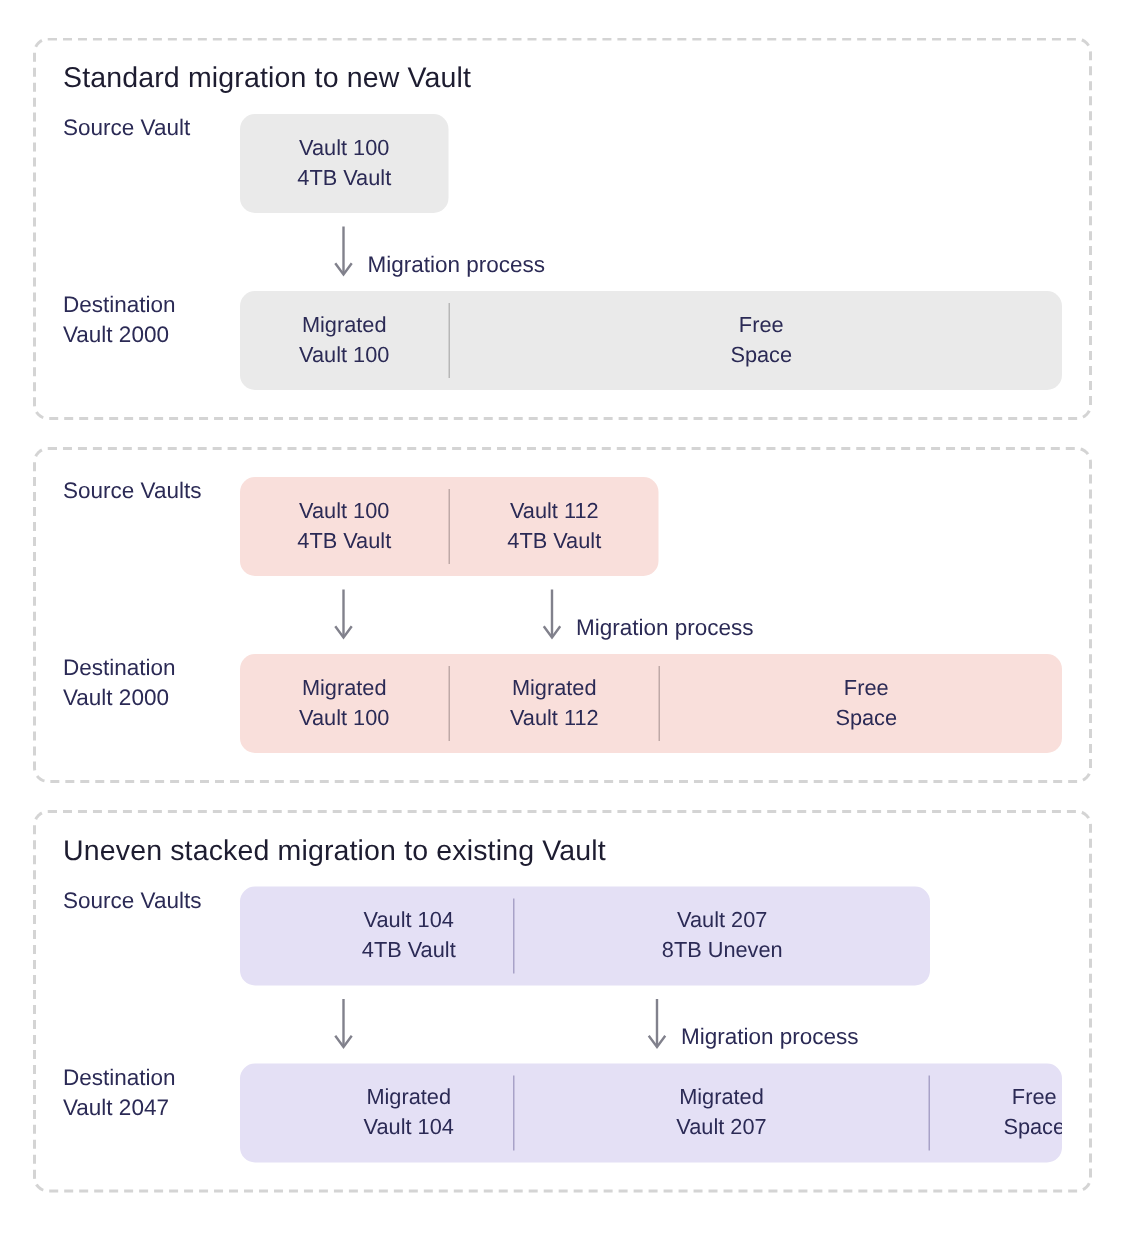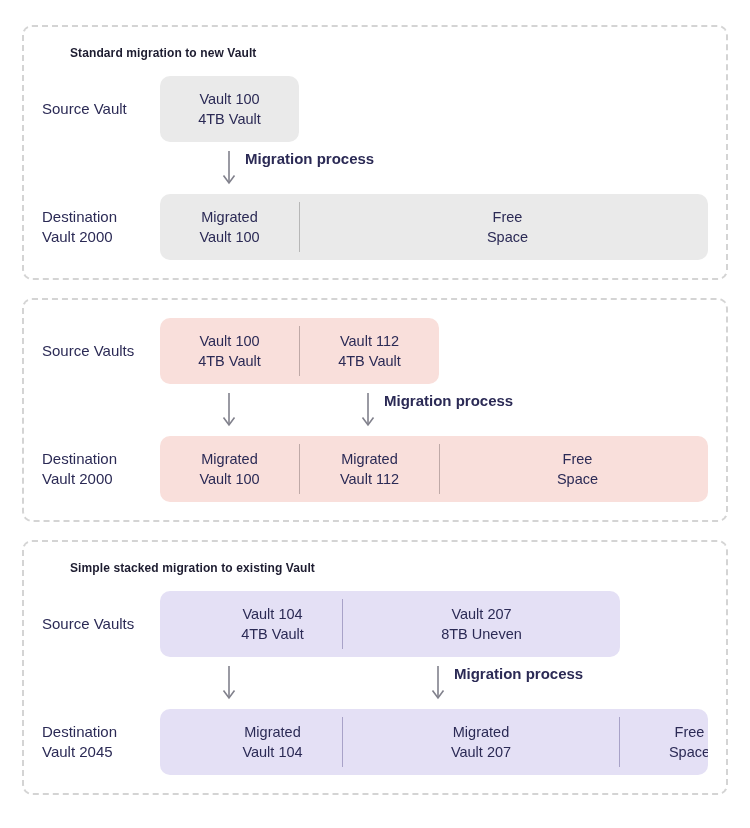--- a/index.html
+++ b/index.html
@@ -12,27 +12,26 @@
   .canvas { width:750px; height:828px; padding:25px 22px 0 22px; }
   .panel {
     width:706px;
     border:2px dashed var(--c-border,#d4d4d4);
     border-radius:10px;
     padding:18px 18px 18px 18px;
     margin-bottom:18px;
     background:#ffffff;
   }
   .panel-title {
-    font-size:12px; font-weight:700; line-height:16px;
+    font-size:19px; font-weight:400; line-height:16px;
     color:var(--c-title,#1d1c30);
     letter-spacing:.1px;
     margin-bottom:15px;
-    margin-left:28px;
-  }
-  .row { display:flex; align-items:center; }
+  }
+  .row { display:flex; align-items:flex-start; }
   .row-label {
     width:118px; flex:0 0 118px;
     font-size:15px; line-height:20px;
     color:var(--c-body,#2b2a55);
   }
   .vault-box {
     display:flex; align-items:stretch;
     height:66px; border-radius:10px;
     overflow:hidden;
   }
@@ -48,23 +47,22 @@
   .theme-pink   .vault-box      { background:var(--pink-box,#f9dfdb); }
   .theme-pink   .vault-divider  { background:var(--pink-div,#bfa9a7); }
   .theme-purple .vault-box      { background:var(--purple-box,#e4e0f5);padding-left:43px; }
   .theme-purple .vault-divider  { background:var(--purple-div,#a8a2c8); }
   .arrow-row {
     position:relative; height:36px;
     margin:8px 0 8px 118px;
   }
   .arrow-group {
     position:absolute; top:0; height:36px;
-    display:flex; align-items:flex-start; gap:9px;
+    display:flex; align-items:flex-end; gap:9px;
     color:var(--c-arrow,#81818c);
-    font-weight:bold;
   }
   .arrow-group svg { display:block; }
   .migration-label {
     font-size:15px; line-height:18px;
     color:var(--c-body,#2b2a55);
     white-space:nowrap;
   }
 </style>
 </head>
 <body>
@@ -162,21 +160,21 @@
             </div>
             <div class="vault-divider"></div>
             <div class="vault-section" style="width: 275px; flex: 0 0 275px;">
               <span>Free</span>
               <span>Space</span>
             </div>
           </div>
         </div>
       </section>
       <section class="panel theme-purple">
-        <div class="panel-title">Simple stacked migration to existing Vault</div>
+        <div class="panel-title">Uneven stacked migration to existing Vault</div>
         <div class="row">
           <div class="row-label">Source Vaults</div>
           <div class="vault-box">
             <div class="vault-section" style="width: 139px; flex: 0 0 139px;">
               <span>Vault 104</span>
               <span>4TB Vault</span>
             </div>
             <div class="vault-divider"></div>
             <div class="vault-section" style="width: 277px; flex: 0 0 277px;">
               <span>Vault 207</span>
@@ -199,21 +197,21 @@
                 <line x1="7" y1="1" x2="7" y2="32" stroke="currentColor" stroke-width="1.6"></line>
                 <polyline points="1.5,25.5 7,33 12.5,25.5" stroke="currentColor" stroke-width="1.6" fill="none"></polyline>
               </svg>
             </span>
             <span class="migration-label">Migration process</span>
           </div>
         </div>
         <div class="row">
           <div class="row-label">
             <div>Destination</div>
-            <div>Vault 2045</div>
+            <div>Vault 2047</div>
           </div>
           <div class="vault-box">
             <div class="vault-section" style="width: 139px; flex: 0 0 139px;">
               <span>Migrated</span>
               <span>Vault 104</span>
             </div>
             <div class="vault-divider"></div>
             <div class="vault-section" style="width: 276px; flex: 0 0 276px;">
               <span>Migrated</span>
               <span>Vault 207</span>

